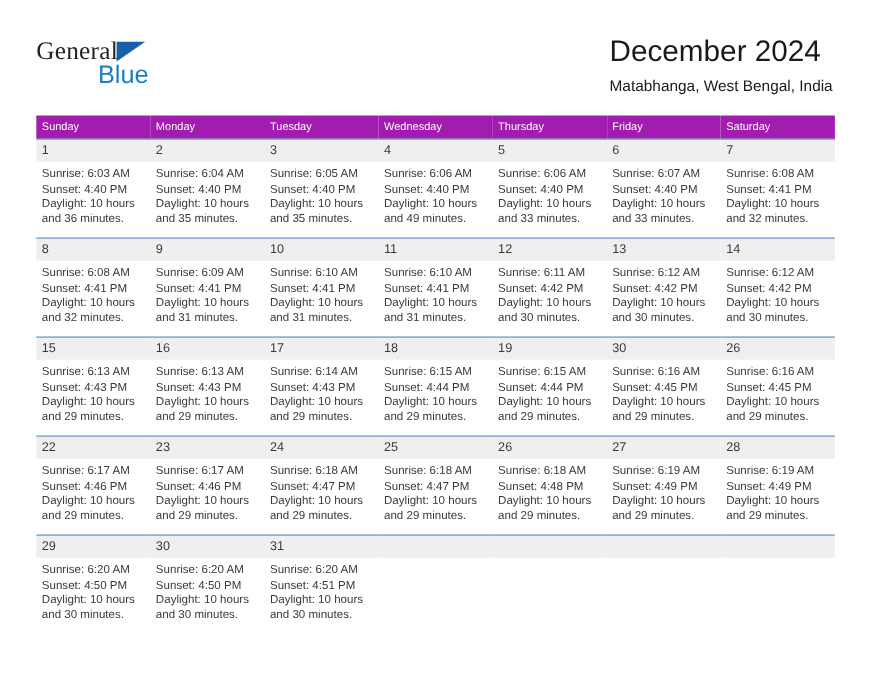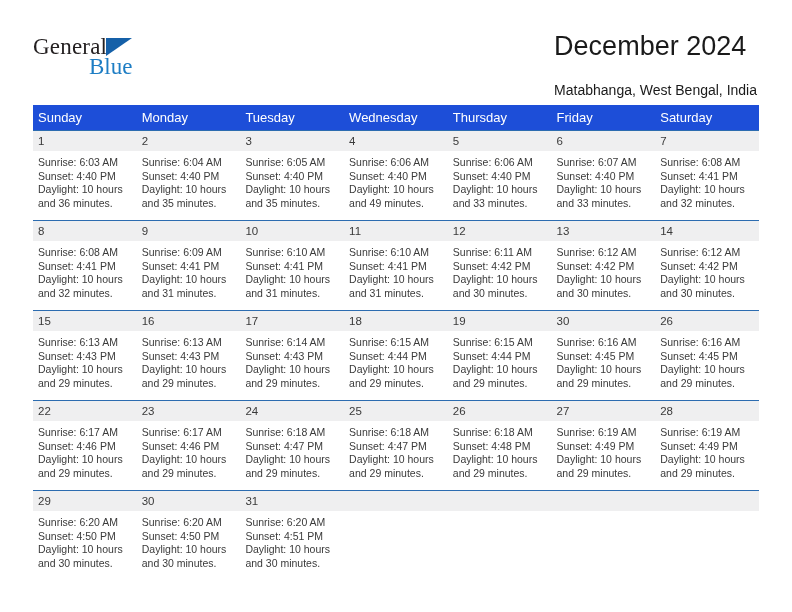--- a/index.html
+++ b/index.html
@@ -47,21 +47,21 @@
     color: #231f20;
     font-family: Liberation Serif, serif;
     line-height: 26px;
   }
   .logo-blue {
     position: absolute;
     left: 56px;
     top: 20px;
     font-size: 23px;
     color: #1d7dc4;
-    font-family: Liberation Serif, serif;
+    font-family: Liberation Sans, sans-serif;
     line-height: 26px;
   }
   .logo-tri {
     position: absolute;
     left: 73px;
     top: 4px;
     width: 0;
     height: 0;
     border-left: 26px solid #1560a8;
     border-bottom: 18px solid transparent;
@@ -78,38 +78,38 @@
     color: #1a1a1a;
     line-height: 32px;
     white-space: nowrap;
     font-weight: normal;
     margin: 0;
   }
   .cal-subtitle {
     font-size: 14px;
     color: #1a1a1a;
     line-height: 20px;
-    margin-top: 18px;
+    margin-top: 6px;
     white-space: nowrap;
   }
 
   
   .calendar {
     position: absolute;
     left: 33px;
     top: 105px;
     width: 726px;
     border-collapse: collapse;
     table-layout: fixed;
   }
 
   .calendar th {
-    background: #1d4ed8;
+    background: #a21caf;
     color: #ffffff;
-    font-size: 13px;
+    font-size: 10px;
     font-weight: normal;
     text-align: left;
     padding: 5px 0 5px 5px;
     height: 11px;
     border: none;
   }
 
   .calendar td {
     width: 103.7px;
     vertical-align: top;

